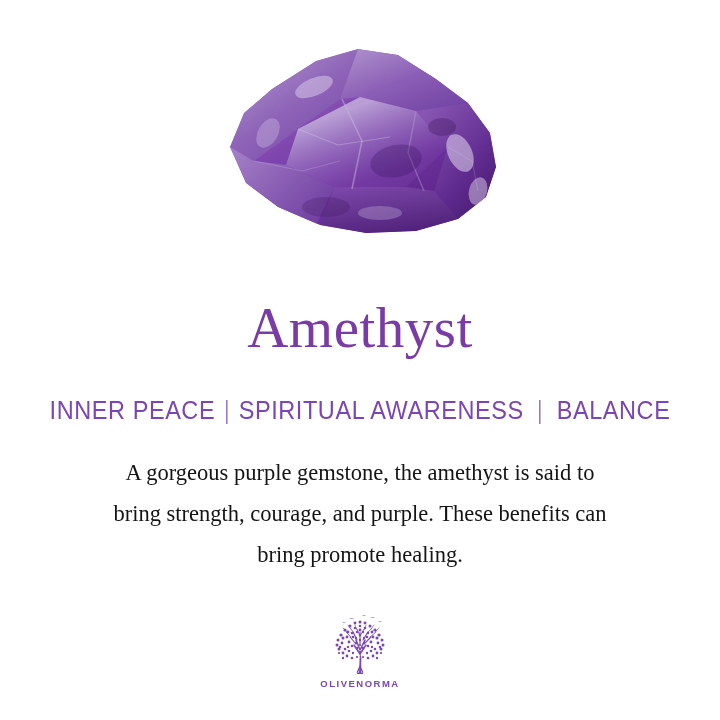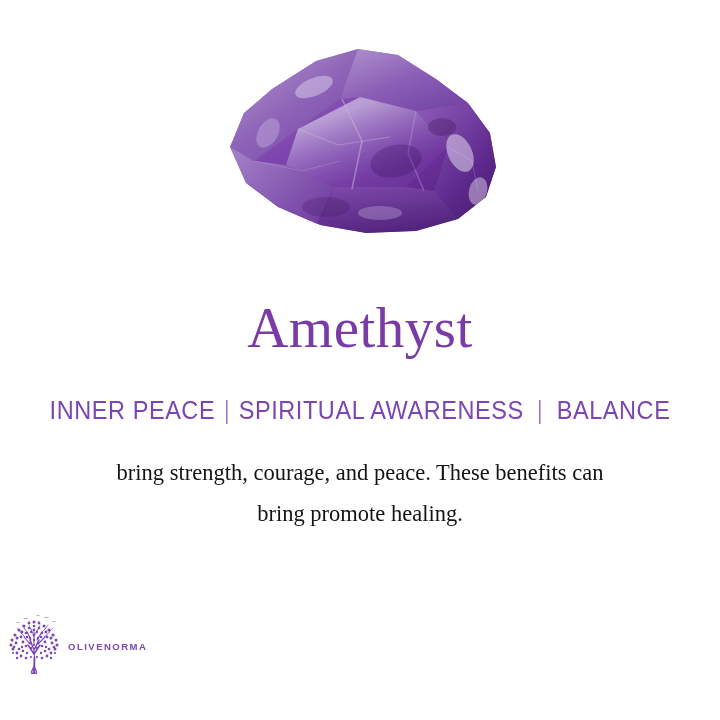--- a/index.html
+++ b/index.html
@@ -94,21 +94,21 @@
     color: #141414;
   }
 
   
   .logo {
     position: absolute;
     top: 614px;
     left: 0;
     width: 720px;
     display: flex;
-    flex-direction: row;
+    flex-direction: column;
     align-items: center;
   }
   .logo-mark {
     display: block;
     width: 68px;
     height: 62px;
   }
   .logo-word {
     margin-top: 2px;
     font-family: "Liberation Sans", sans-serif;
@@ -198,21 +198,22 @@
     </svg>
   </div>
 
   <div class="title">Amethyst</div>
 
   <div class="attrs">
     <span>INNER PEACE</span><span class="sep">|</span><span>SPIRITUAL AWARENESS</span><span class="sep sep-wide">|</span><span>BALANCE</span>
   </div>
 
   <div class="desc">
-    <div>bring strength, courage, and peace. These benefits can</div>
+    <div>A gorgeous purple gemstone, the amethyst is said to</div>
+    <div>bring strength, courage, and purple. These benefits can</div>
     <div>bring promote healing.</div>
   </div>
 
   <div class="logo">
     <svg class="logo-mark" viewBox="0 0 68 62">
       <g fill="#7b45b4">
 
         <path d="M33 60 L35 60 L35.4 44 L34 38 L33.6 44 Z"></path>
         <path d="M31 60 L37 60 L37 58.5 L31 58.5 Z"></path>
 

